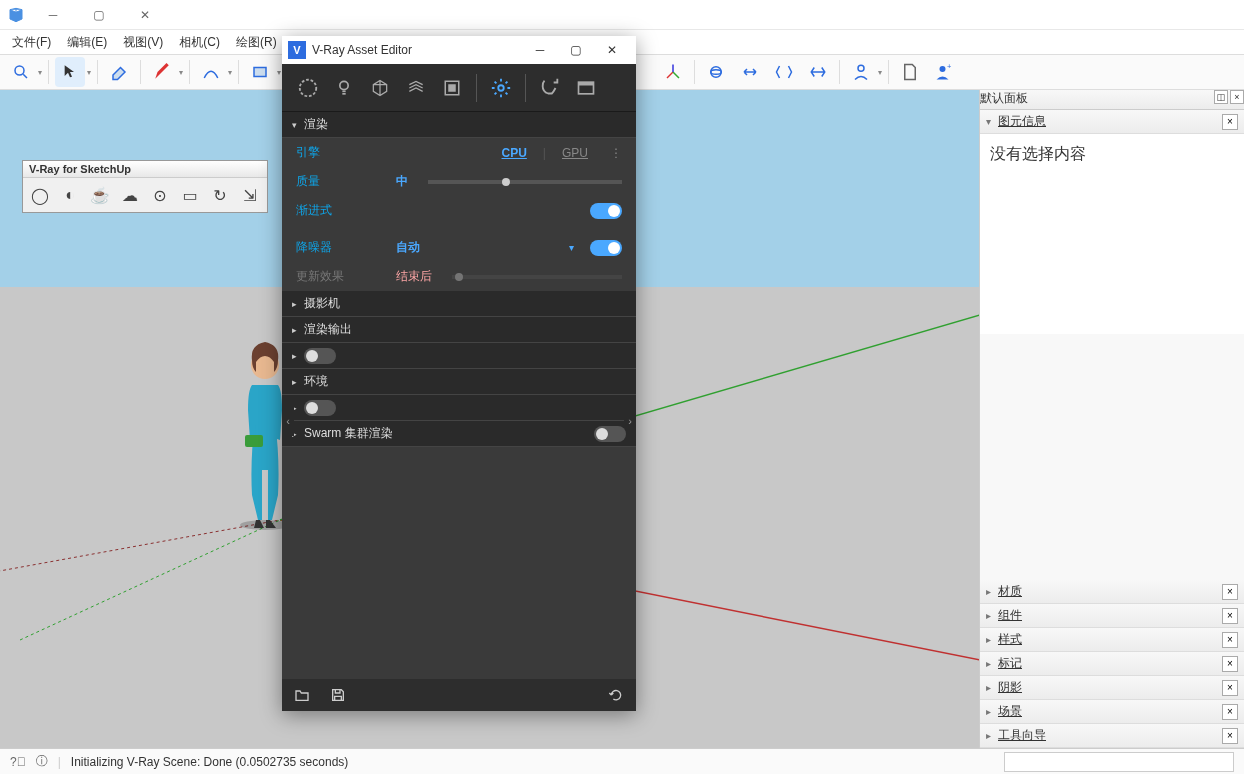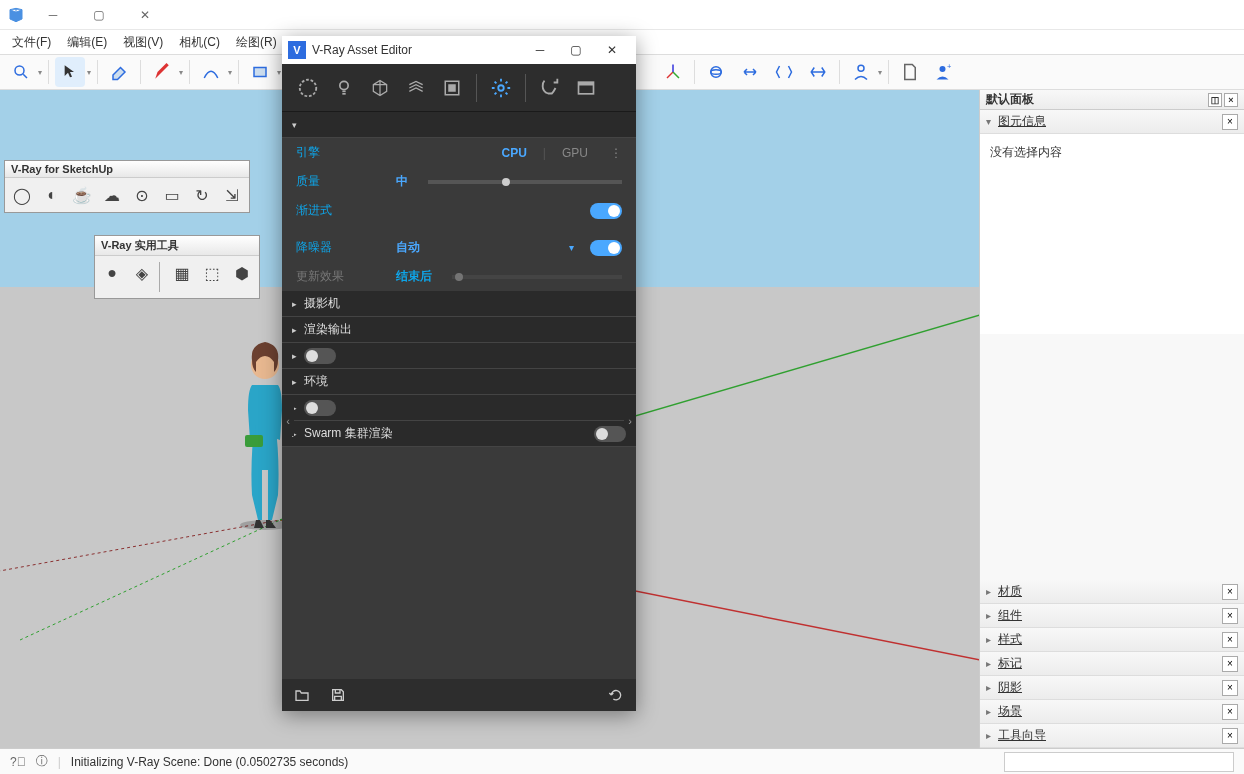--- a/index.html
+++ b/index.html
@@ -27,28 +27,28 @@
 
 
 .float-tb { position: absolute; background: #f0f0f0; border: 1px solid #999; }
 .float-tb-title { background: linear-gradient(#fff, #e8e8e8); padding: 2px 6px; font-size: 11px; font-weight: bold; color: #333; border-bottom: 1px solid #ccc; }
 .float-tb-body { display: flex; padding: 2px; }
 .float-tb-btn { width: 30px; height: 30px; display: flex; align-items: center; justify-content: center; color: #444; cursor: pointer; }
 .float-tb-close { position: absolute; top: 0; right: 0; width: 16px; height: 16px; font-size: 10px; display: flex; align-items: center; justify-content: center; background: #eee; border: 1px solid #ccc; }
 
 
 .tray { position: absolute; top: 90px; right: 0; width: 265px; bottom: 26px; background: #f8f8f8; border-left: 1px solid #ccc; display: flex; flex-direction: column; }
-.tray-header { height: 20px; background: linear-gradient(#f8f8f8, #ececec); border-bottom: 1px solid #ccc; padding: 0 6px; font-size: 12px; font-weight: bold; display: flex; align-items: center; color: #333; }
+.tray-header { height: 20px; background: linear-gradient(#f8f8f8, #ececec); border-bottom: 1px solid #ccc; padding: 0 0; font-size: 12px; font-weight: normal; display: flex; color: #333; }
 .tray-header .spacer { flex: 1; }
 .tray-header .hbtn { width: 14px; height: 14px; border: 1px solid #aaa; font-size: 9px; display: flex; align-items: center; justify-content: center; margin-left: 2px; background: #fff; }
 .panel-head { height: 24px; display: flex; align-items: center; padding: 0 6px; font-size: 12px; border-bottom: 1px solid #ddd; background: linear-gradient(#f8f8f8, #ececec); cursor: pointer; }
 .panel-head .chev { width: 12px; color: #777; font-size: 10px; }
 .panel-head .ptitle { flex: 1; color: #333; text-decoration: underline; }
 .panel-head .px { width: 16px; height: 16px; border: 1px solid #aaa; font-size: 10px; display: flex; align-items: center; justify-content: center; background: #fff; }
-.panel-body { flex: 0 0 auto; background: #fff; padding: 10px; font-size: 12px; color: #333; }
+.panel-body { flex: 0 0 auto; background: #fff; padding: 10px; font-size: 16px; color: #333; }
 .panel-body.expanded { height: 200px; }
 
 
 .statusbar { position: absolute; bottom: 0; left: 0; right: 0; height: 26px; display: flex; align-items: center; padding: 0 10px; font-size: 12px; border-top: 1px solid #ccc; background: #fafafa; color: #333; gap: 10px; }
 .statusbar .sbicon { color: #666; }
 .statusbar .msg { flex: 0 0 auto; }
 .statusbar .spacer { flex: 1; }
 .statusbar .input { width: 230px; height: 20px; border: 1px solid #ccc; background: #fff; }
 
 
@@ -64,26 +64,26 @@
 .vray-body { flex: 1; background: #3a3a3a; overflow: auto; color: #ddd; font-size: 12px; position: relative; }
 .vray-side-arrow { position: absolute; top: 294px; width: 12px; height: 30px; background: #2a2a2a; color: #999; display: flex; align-items: center; justify-content: center; font-size: 11px; cursor: pointer; }
 .vray-section-head { height: 26px; background: #2a2a2a; display: flex; align-items: center; padding: 0 10px; cursor: pointer; border-bottom: 1px solid #444; }
 .vray-section-head .arr { width: 12px; font-size: 9px; color: #ccc; }
 .vray-section-head .lbl { flex: 1; color: #ddd; }
 .vray-section-head .toggle { width: 32px; height: 16px; background: #555; border-radius: 8px; position: relative; }
 .vray-section-head .toggle::after { content: ''; position: absolute; width: 12px; height: 12px; background: #ddd; border-radius: 50%; top: 2px; left: 2px; }
 .vray-row { display: flex; align-items: center; padding: 6px 14px; gap: 10px; }
 .vray-row .rlbl { width: 90px; color: #0ea5e9; }
 .vray-row .rval { color: #4aa8ff; font-weight: bold; }
-.vray-row .rval.dim { color: #0ea5e9; font-weight: bold; }
+.vray-row .rval.dim { color: #fca5a5; font-weight: normal; }
 .vray-row .slider { flex: 1; height: 4px; background: #555; position: relative; margin-left: 10px; }
 .vray-row .slider .thumb { position: absolute; width: 8px; height: 8px; background: #ccc; border-radius: 50%; top: -2px; }
 .vray-row .tog { width: 32px; height: 16px; background: #4aa8ff; border-radius: 8px; position: relative; margin-left: auto; }
 .vray-row .tog::after { content: ''; position: absolute; width: 12px; height: 12px; background: #fff; border-radius: 50%; top: 2px; left: 18px; }
-.vray-row .engine-opt { color: #888; cursor: pointer; padding: 0 6px; }
+.vray-row .engine-opt { color: #888; cursor: pointer; padding: 0 6px; text-decoration: underline; }
 .vray-row .engine-opt.active { color: #4aa8ff; font-weight: bold; }
 .vray-row .engine-sep { color: #555; }
 .vray-row .dots { color: #888; margin-left: 6px; }
 .vray-row .chevd { color: #4aa8ff; margin-left: auto; margin-right: 6px; font-size: 10px; }
 .vray-row.dim .rlbl { color: #777; }
 .vray-footer { height: 32px; background: #2d2d2d; display: flex; align-items: center; padding: 0 12px; gap: 20px; }
 .vray-footer .fbtn { color: #ccc; cursor: pointer; }
 .vray-footer .spacer { flex: 1; }
 
 
@@ -222,45 +222,34 @@
       <path d="M25 90 Q20 130 22 165 L28 190 L32 190 L32 140 L38 140 L38 190 L42 190 L48 165 Q50 130 45 90 Z" fill="#2aa5c8"></path>
       <path d="M22 55 Q18 60 18 80 L20 110 L26 108 L25 70 L45 70 L44 108 L50 110 L52 80 Q52 60 48 55 Z" fill="#2aa5c8"></path>
       <rect x="25" y="55" width="20" height="40" fill="#2aa5c8"></rect>
       <rect x="15" y="105" width="18" height="12" fill="#3a9c3a" rx="2"></rect>
       <circle cx="35" cy="35" r="14" fill="#e8b890"></circle>
       <path d="M22 30 Q20 15 35 12 Q50 15 48 30 Q48 38 44 42 L44 32 Q40 26 35 26 Q30 26 26 32 L26 42 Q22 38 22 30" fill="#6b4030"></path>
       <path d="M30 190 L26 190 L24 198 L34 198 Z M40 190 L36 190 L36 198 L46 198 Z" fill="#333"></path>
     </svg>
   </div>
 
-  <div class="float-tb" style="top:70px; left:4px">
+  <div class="float-tb" style="top:70px; left:22px">
     <div class="float-tb-title">V-Ray for SketchUp</div>
     <div class="float-tb-body">
       <div class="float-tb-btn">◯</div>
       <div class="float-tb-btn">◐</div>
       <div class="float-tb-btn">☕</div>
       <div class="float-tb-btn">☁</div>
       <div class="float-tb-btn">⊙</div>
       <div class="float-tb-btn">▭</div>
       <div class="float-tb-btn">↻</div>
       <div class="float-tb-btn">⇲</div>
     </div>
   </div>
 
-  <div class="float-tb" style="top:145px; left:94px">
-    <div class="float-tb-title">V-Ray 实用工具</div>
-    <div class="float-tb-body">
-      <div class="float-tb-btn">●</div>
-      <div class="float-tb-btn">◈</div>
-      <div class="float-tb-btn" style="width:6px;border-left:1px solid #aaa;margin:4px 2px"></div>
-      <div class="float-tb-btn">▦</div>
-      <div class="float-tb-btn">⬚</div>
-      <div class="float-tb-btn">⬢</div>
-    </div>
-  </div>
 
   <div class="float-tb" style="top:97px; left:358px; width:106px">
     <div class="float-tb-close">×</div>
     <div style="height:14px"></div>
     <div class="float-tb-body">
       <div class="float-tb-btn">▦</div>
       <div class="float-tb-btn">⊞</div>
       <div class="float-tb-btn">⧉</div>
     </div>
   </div>
@@ -386,20 +375,21 @@
           <rect x="3" y="5" width="18" height="4" fill="#aaa"></rect>
         </svg>
       </div>
   </div>
   <div class="vray-body">
     <div class="vray-side-arrow" style="left:0">‹</div>
     <div class="vray-side-arrow" style="right:0">›</div>
 
     <div class="vray-section-head">
       <span class="arr">▾</span>
+      <span class="lbl">渲染</span>
     </div>
     <div class="vray-row">
       <span class="rlbl">引擎</span>
       <span style="flex:1"></span>
       <span class="engine-opt active">CPU</span>
       <span class="engine-sep">|</span>
       <span class="engine-opt">GPU</span>
       <span class="dots">⋮</span>
     </div>
     <div class="vray-row">

